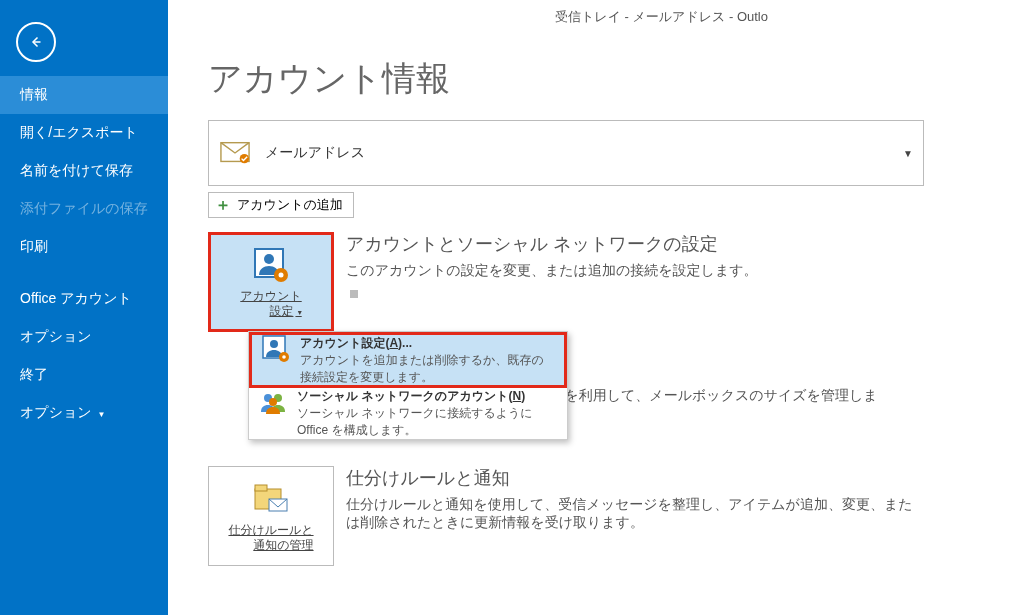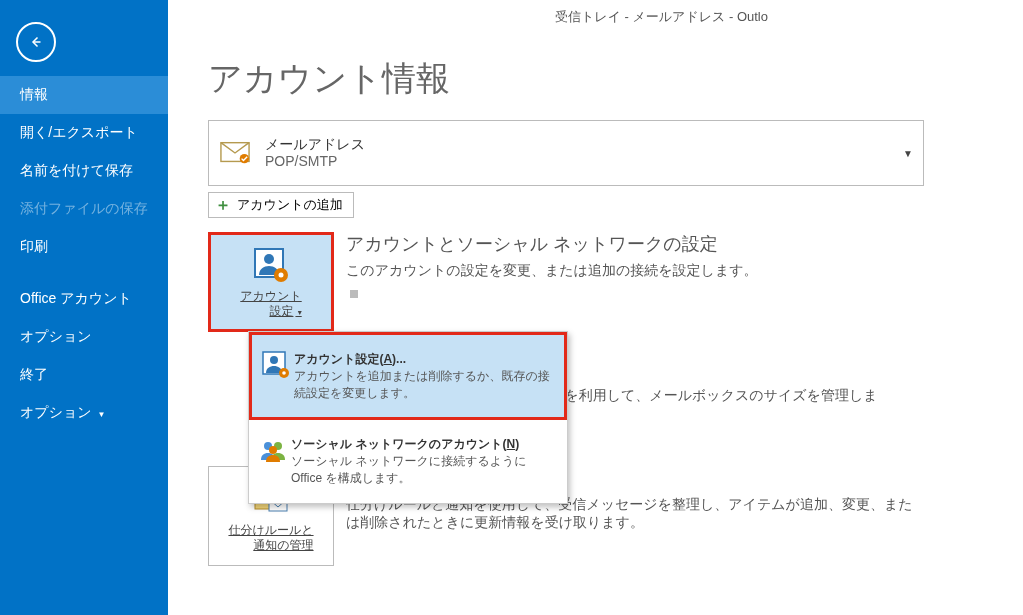--- a/index.html
+++ b/index.html
@@ -176,22 +176,22 @@
     left: 248px;
     top: 331px;
     width: 320px;
     background: #fff;
     border: 1px solid #ccc;
     box-shadow: 2px 3px 6px rgba(0,0,0,0.25);
     z-index: 20;
   }
   .dd-item {
     display:flex;
-    padding: 16px 10px;
-    column-gap:4px;
+    padding: 0 10px;
+    column-gap:10px;
     cursor:pointer;
   }
   .dd-item.highlighted {
     background: #C6E1F5;
     border: 3px solid #E22919;
     margin: 0;
   }
   .dd-item .dd-icon { width:28px; height:28px; flex:0 0 28px; }
   .dd-item .dd-text { flex:1; font-size:12px; line-height:1.4; }
   .dd-item .dd-title { font-weight:bold; color:#333; }
@@ -239,21 +239,20 @@
       <span class="email-icon">
         <svg viewBox="0 0 32 24">
           <rect x="1" y="1" width="30" height="20" fill="#fff" stroke="#B59A4F" stroke-width="1.5"></rect>
           <polyline points="1,1 16,12 31,1" fill="none" stroke="#B59A4F" stroke-width="1.5"></polyline>
           <circle cx="26" cy="18" r="5" fill="#E07C00"></circle>
           <path d="M23 18l2 2 4-4" stroke="#fff" stroke-width="1.5" fill="none"></path>
         </svg>
       </span>
       <div class="info">
         <div class="addr">メールアドレス</div>
-        <div class="proto">POP/SMTP</div>
       </div>
       <span class="caret">▼</span>
     </div>
 
     
     <button class="add-account">
       <span class="plus">＋</span>
       <span>アカウントの追加</span>
     </button>
 

